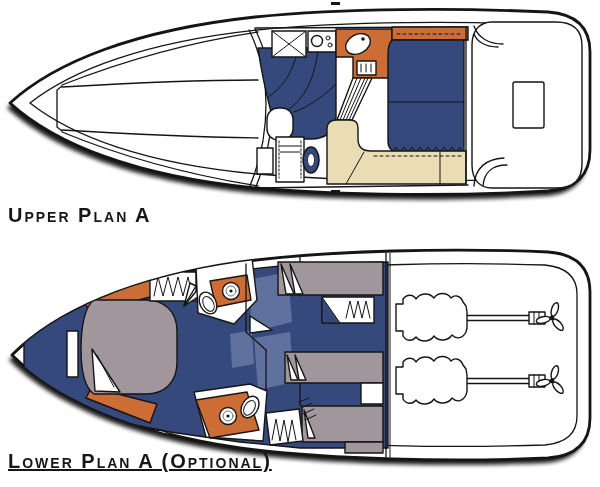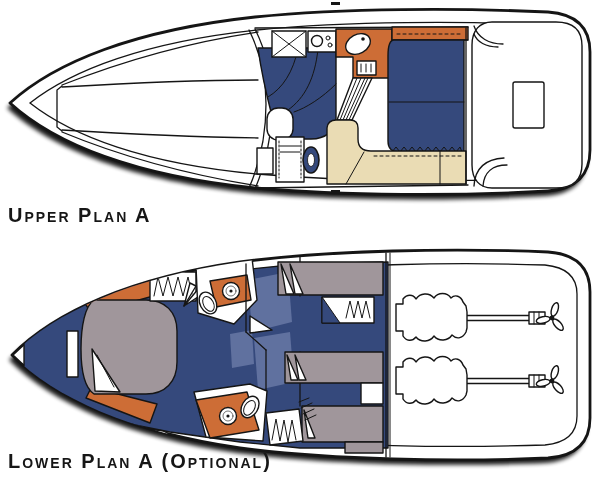--- a/index.html
+++ b/index.html
@@ -2,21 +2,21 @@
 <html style="--line: #151515; --shadow: #000000; --hull_white: #ffffff; --seat_navy: #35497c; --floor_slate: #60719f; --counter_orange: #cd6d36; --sofa_cream: #eadcb4; --berth_gray: #a0969b; --text: #161616;"><head>
 <meta charset="utf-8">
 <style>
   html,body{margin:0;padding:0;background:#fff;}
   .stage{position:relative;width:600px;height:487px;background:var(--hull_white,#fff);overflow:hidden;
          font-family:"Liberation Sans",sans-serif;}
   .stage svg{position:absolute;left:0;top:0;}
   .caption{position:absolute;left:8px;font-weight:700;font-variant:small-caps;letter-spacing:2px;
            font-size:20px;color:var(--text,#161616);white-space:nowrap;}
   #cap-upper{top:204px;}
-  #cap-lower{top:450px;}
+  #cap-lower{top:450px;text-decoration:underline;}
   .ln {stroke:var(--line);fill:none;stroke-width:1.3;stroke-linecap:round;}
   .lnt{stroke:var(--line);fill:none;stroke-width:1;stroke-linecap:round;}
   .fw {fill:var(--hull_white);stroke:var(--line);stroke-width:1.4;stroke-linejoin:round;}
   .fn {fill:var(--seat_navy);stroke:var(--line);stroke-width:1.4;stroke-linejoin:round;}
   .fs {fill:var(--floor_slate);stroke:none;}
   .fo {fill:var(--counter_orange);stroke:var(--line);stroke-width:1.4;stroke-linejoin:round;}
   .fc {fill:var(--sofa_cream);stroke:var(--line);stroke-width:1.4;stroke-linejoin:round;}
   .fg {fill:var(--berth_gray);stroke:var(--line);stroke-width:1.4;stroke-linejoin:round;}
   .hull{fill:var(--hull_white);stroke:var(--line);stroke-width:2.8;stroke-linejoin:round;}
   .shadow{fill:var(--shadow);opacity:.9;}

